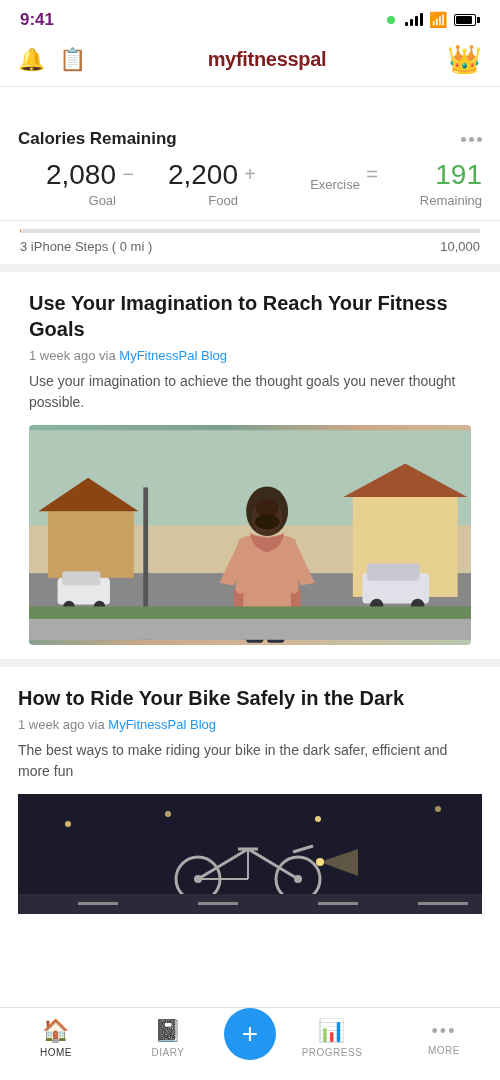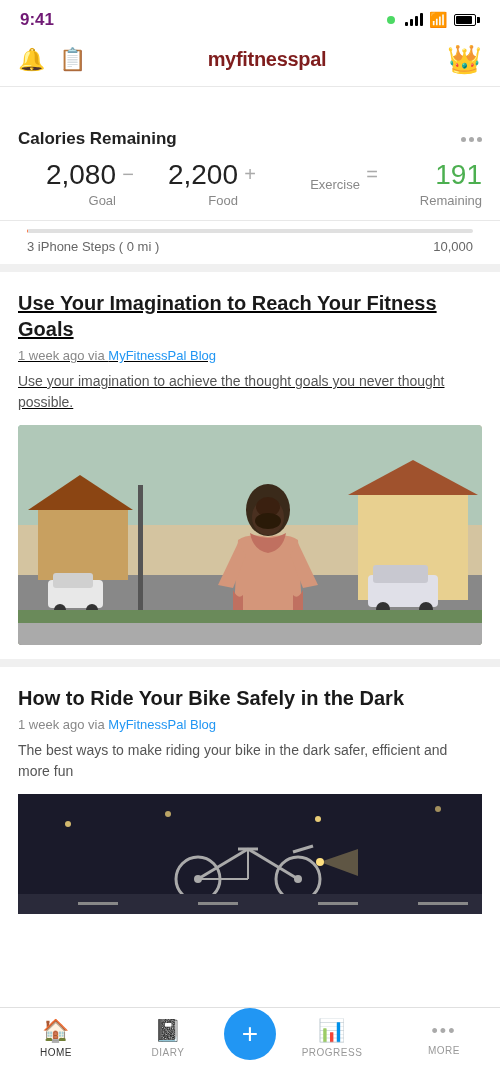--- a/index.html
+++ b/index.html
@@ -135,21 +135,21 @@
     .cal-operator {
       font-size: 20px;
       color: #aaa;
       flex: 0 0 24px;
       text-align: center;
       padding-bottom: 18px;
     }
 
     
     .steps-section {
-      padding: 8px 27px 10px;
+      padding: 8px 20px 10px;
       background: #fff;
       border-bottom: 8px solid #f0f0f0;
     }
     .progress-bar-container {
       width: 100%;
       height: 4px;
       background: #e0e0e0;
       border-radius: 2px;
       margin-bottom: 6px;
       overflow: hidden;
@@ -171,23 +171,22 @@
       font-size: 13px;
       color: #666;
     }
 
     
     .articles-section {
       background: #fff;
     }
 
     .article-card {
-      padding: 18px 18px 14px;
+      padding: 18px 29px 14px;
       border-bottom: 8px solid #f0f0f0;
-      text-decoration: underline;
     }
     .article-title {
       font-size: 20px;
       font-weight: 700;
       color: #1a1a1a;
       line-height: 1.3;
       margin-bottom: 6px;
     }
     .article-meta {
       font-size: 13px;

